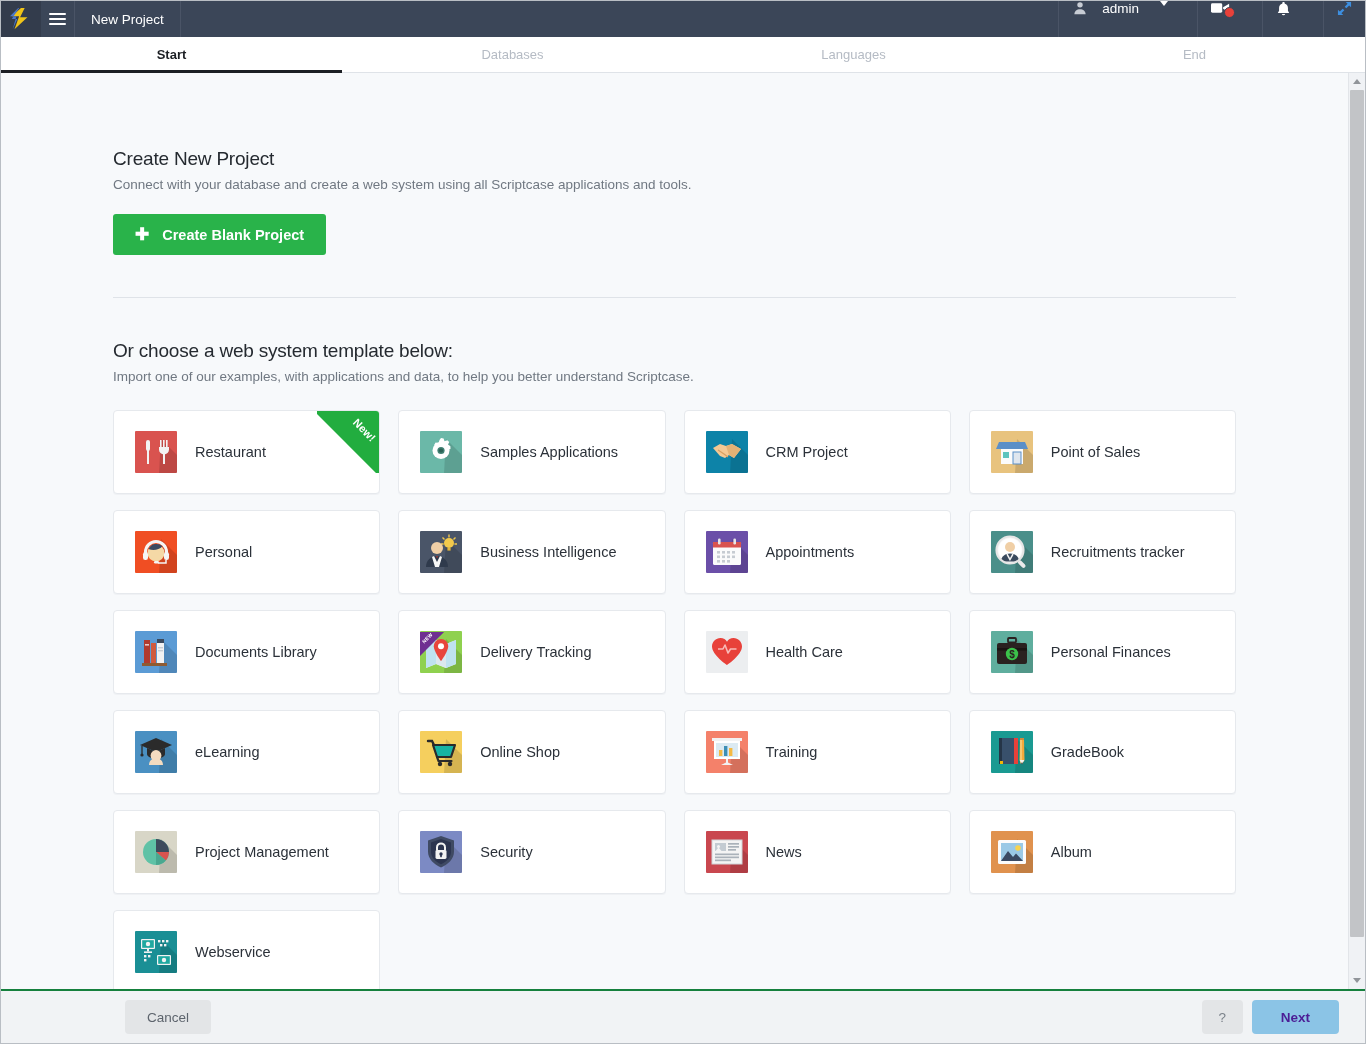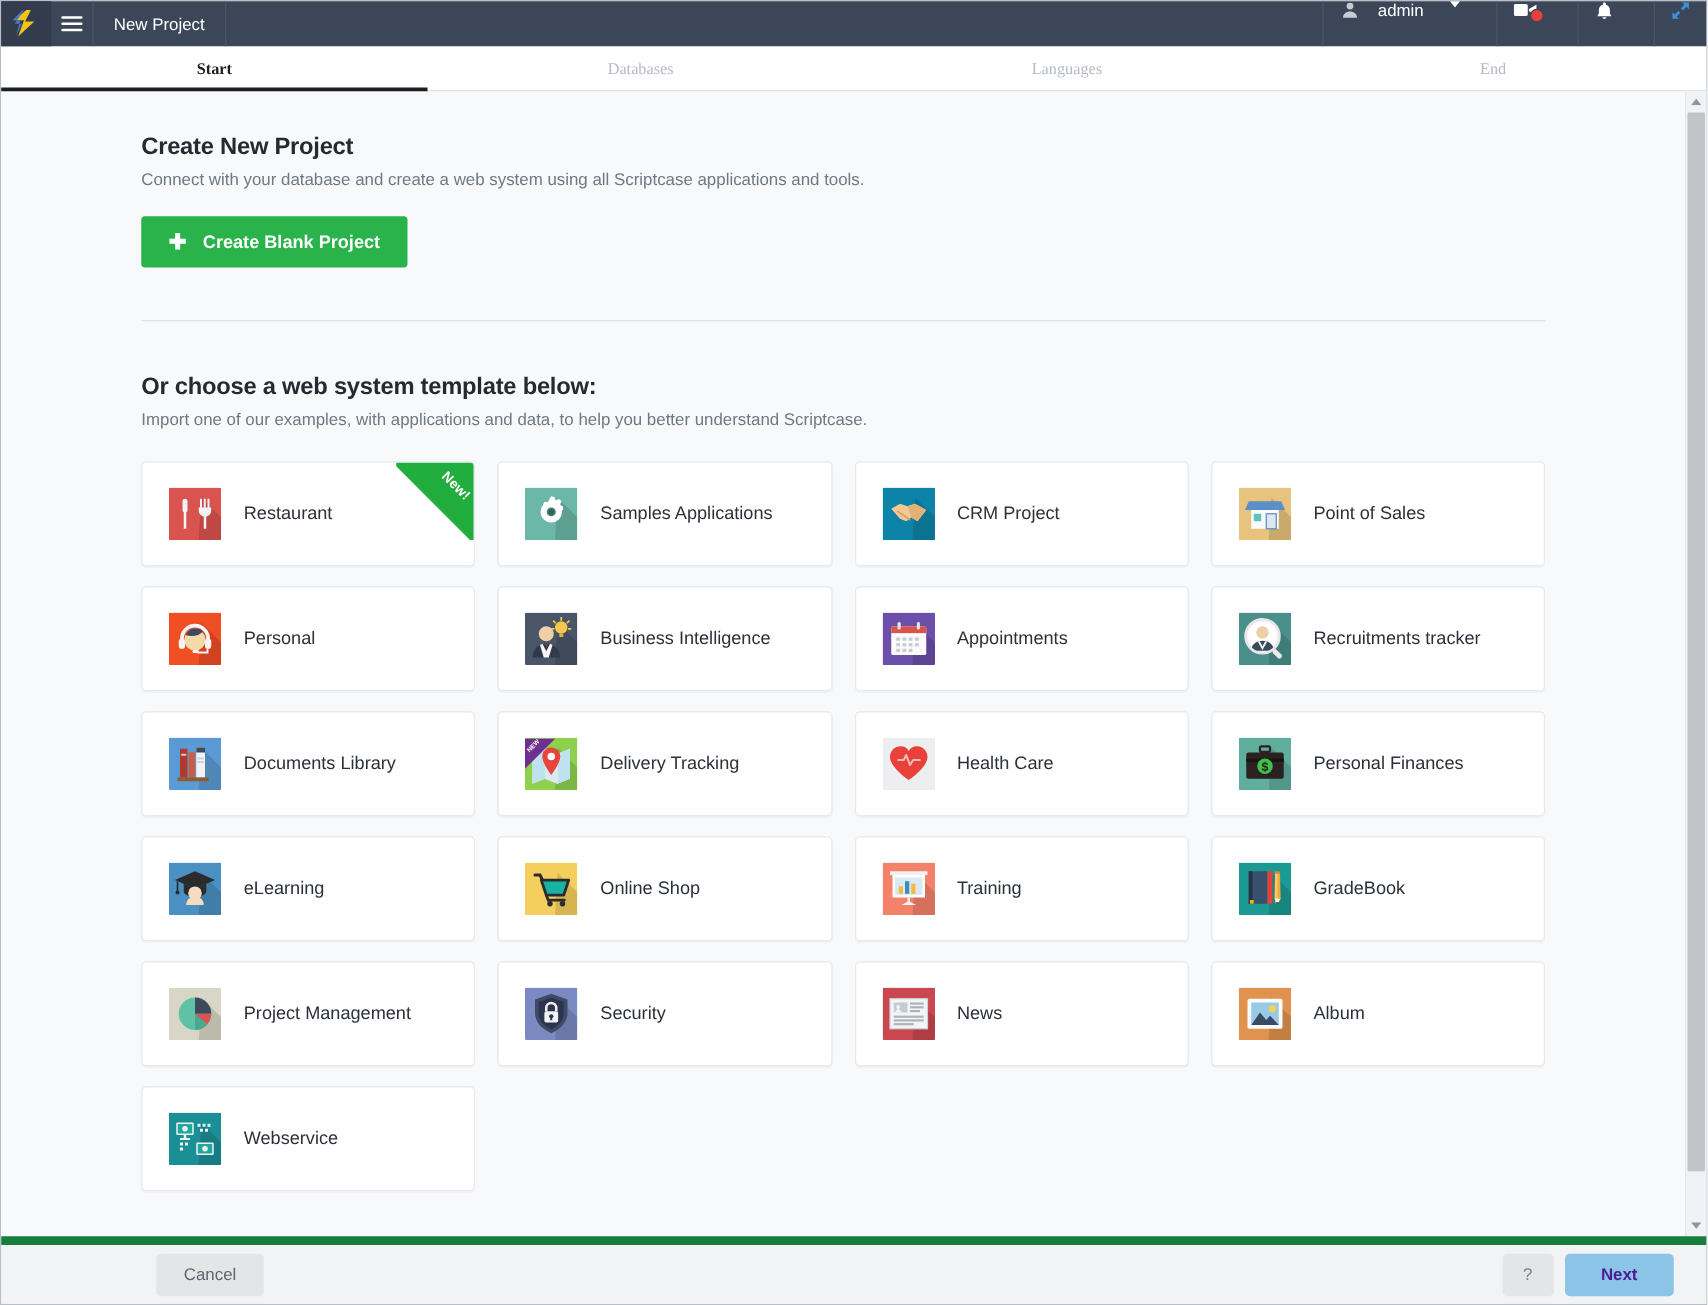--- a/index.html
+++ b/index.html
@@ -82,21 +82,20 @@
     display: flex;
     border-bottom: 1px solid #dfe3e8;
     position: relative; z-index: 15;
   }
   .tab {
     flex: 1 1 0;
     display: flex; align-items: center; justify-content: center;
     font-size: 13px; color: #b5bbc4;
     cursor: pointer; position: relative;
     user-select: none;
-    font-family: Liberation Serif, serif;
   }
   .tab.active { color: #1c1f24; font-weight: 600; }
   .tab.active::after {
     content: ""; position: absolute;
     left: 0; right: 0; bottom: -1px; height: 3px;
     background: #1c1f24;
   }
 
   
   .body-wrap {
@@ -145,22 +144,23 @@
   .sb-track { flex: 1 1 auto; position: relative; background: #f0f2f5; }
   .sb-thumb {
     position: absolute; left: 1px; right: 1px;
     top: 0; height: 96%;
     background: #c2c4c7; border-radius: 1px;
     cursor: pointer;
   }
 
   
   h1.sec-title {
-    font-size: 19px; font-weight: 700; color: #252a30;
+    font-size: 19px; font-weight: 400; color: #252a30;
     letter-spacing: -0.2px;
+    margin-top: 41px;
   }
   p.sec-sub {
     font-size: 13.5px; color: #707882;
     margin-top: 7px;
   }
 
   .btn-create {
     margin-top: 22px;
     display: inline-flex; align-items: center;
     gap: 13px;
@@ -234,21 +234,21 @@
     white-space: nowrap;
   }
   .ribbon.green .flag { background: #22ad3f; }
   .ribbon.purple .flag { background: #6f2f91; }
   .ribbon.purple .flag-txt { font-size: 5px; top: 5px; right: 0px; }
 
   
   .footer {
     flex: 0 0 54px; height: 54px;
     background: #f1f3f5;
-    border-top: 7px solid #15803d;
+    border-top: 2px solid #15803d;
     display: flex; align-items: center;
     padding: 0 26px 0 124px;
     position: relative; z-index: 10;
   }
   .footer .spacer { flex: 1 1 auto; }
   .btn {
     border: none; border-radius: 4px;
     font-family: "Liberation Sans", sans-serif;
     font-size: 13.5px;
     cursor: pointer;

